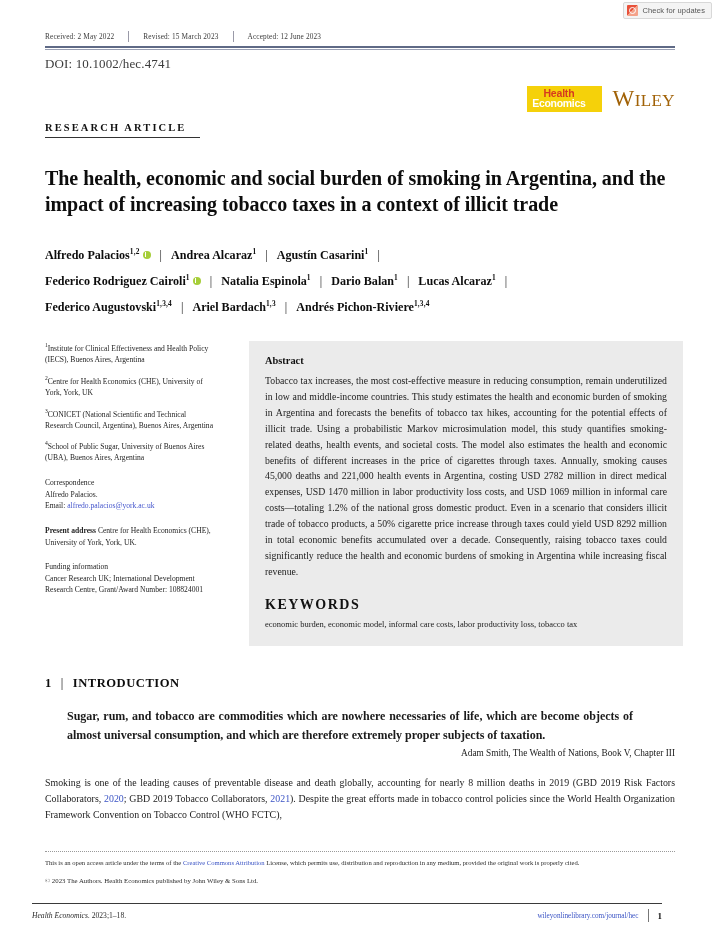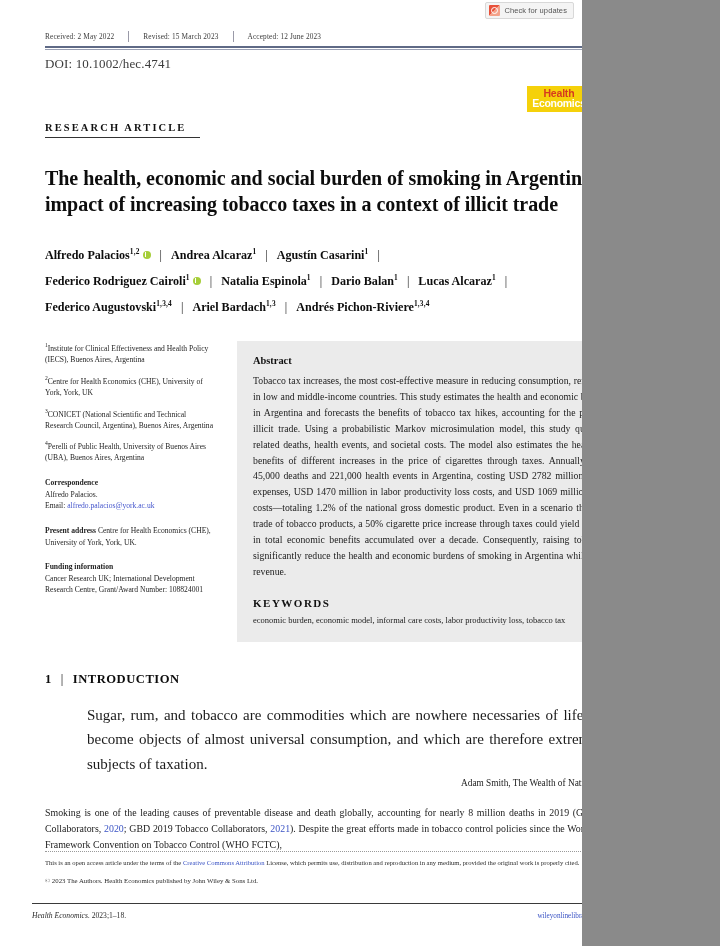--- a/index.html
+++ b/index.html
@@ -2,21 +2,21 @@
 <html><head>
 <meta charset="utf-8">
 <style>
   html, body {
     margin: 0;
     padding: 0;
     background: #8a8a8a;
   }
   .page {
     position: relative;
-    width: 582px;
+    width: 720px;
     height: 946px;
     background: #ffffff;
     overflow: hidden;
     font-family: "Liberation Serif", serif;
     color: #1a1a1a;
     box-sizing: border-box;
   }
 
   
   .updates-badge {
@@ -218,30 +218,30 @@
     font-size: 7.6px;
     line-height: 1.53;
     color: #242424;
   }
   .col-left sup {
     font-size: 5.6px;
     vertical-align: super;
   }
   .aff { margin-bottom: 8px; }
   .block-head {
-    font-weight: bold;
+    font-weight: normal;
     display: block;
   }
   .blk { margin-top: 13px; }
   .inline-head { font-weight: bold; }
   .link { color: #3a53c4; }
   .email-link { color: #4455cc; }
 
   .col-right {
-    margin-left: 24px;
+    margin-left: 36px;
     width: 434px;
     flex: none;
     background: #ebebeb;
     padding: 14px 16px 16px 16px;
     box-sizing: border-box;
   }
   .abs-head {
     font-family: "Liberation Serif", serif;
     font-weight: bold;
     font-size: 10.4px;
@@ -252,21 +252,21 @@
     font-size: 9.75px;
     line-height: 1.63;
     text-align: justify;
     color: #1b1b1b;
     hyphens: auto;
   }
   .kw-head {
     margin-top: 17px;
     font-family: "Liberation Serif", serif;
     font-weight: bold;
-    font-size: 11px;
+    font-size: 14px;
     letter-spacing: 1.5px;
     color: #111;
   }
   .kw-body {
     margin-top: 5px;
     font-size: 8.5px;
     line-height: 1.45;
     color: #1b1b1b;
   }
 
@@ -277,26 +277,27 @@
     font-weight: bold;
     font-size: 12.6px;
     letter-spacing: 0.5px;
     color: #0d0d0d;
   }
   .sec-head .num { margin-right: 9px; }
   .sec-head .bar { margin-right: 9px; font-weight: normal; }
 
   .quote {
     margin-top: 16px;
-    margin-left: 42px;
+    margin-left: 22px;
     width: 566px;
-    font-size: 15px;
+    font-size: 12px;
     line-height: 1.62;
     color: #1b1b1b;
     text-align: justify;
+    font-weight: bold;
   }
   .quote-attr {
     margin-top: 2px;
     text-align: right;
     font-size: 9.3px;
     color: #1b1b1b;
   }
 
   .body-para {
     margin-top: 17px;
@@ -401,21 +402,21 @@
       <div class="row" id="author-row-3"><span>Federico Augustovski</span><sup>1,3,4</sup><span class="sep">|</span><span>Ariel Bardach</span><sup>1,3</sup><span class="sep">|</span><span>Andrés Pichon-Riviere</span><sup>1,3,4</sup></div>
     </div>
 
     <div class="cols">
 
       <div class="col-left">
         <div id="affiliations">
             <div class="aff"><sup>1</sup><span>Institute for Clinical Effectiveness and Health Policy (IECS), Buenos Aires, Argentina</span></div>
             <div class="aff"><sup>2</sup><span>Centre for Health Economics (CHE), University of York, York, UK</span></div>
             <div class="aff"><sup>3</sup><span>CONICET (National Scientific and Technical Research Council, Argentina), Buenos Aires, Argentina</span></div>
-            <div class="aff"><sup>4</sup><span>Perelli of Public Health, University of Buenos Aires (UBA), Buenos Aires, Argentina</span></div>
+            <div class="aff"><sup>4</sup><span>School of Public Sugar, University of Buenos Aires (UBA), Buenos Aires, Argentina</span></div>
           </div>
 
         <div class="blk">
           <span class="block-head">Correspondence</span>
           <span>Alfredo Palacios.</span><br>
           <span>Email: </span><span class="email-link">alfredo.palacios@york.ac.uk</span>
         </div>
 
         <div class="blk">
           <span class="inline-head">Present address</span><span> Centre for Health Economics (CHE), University of York, York, UK.</span>

